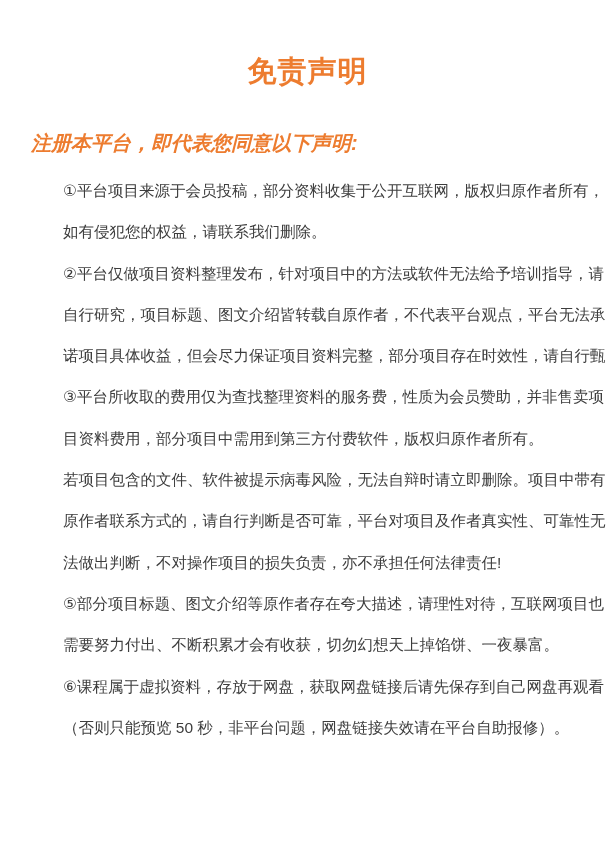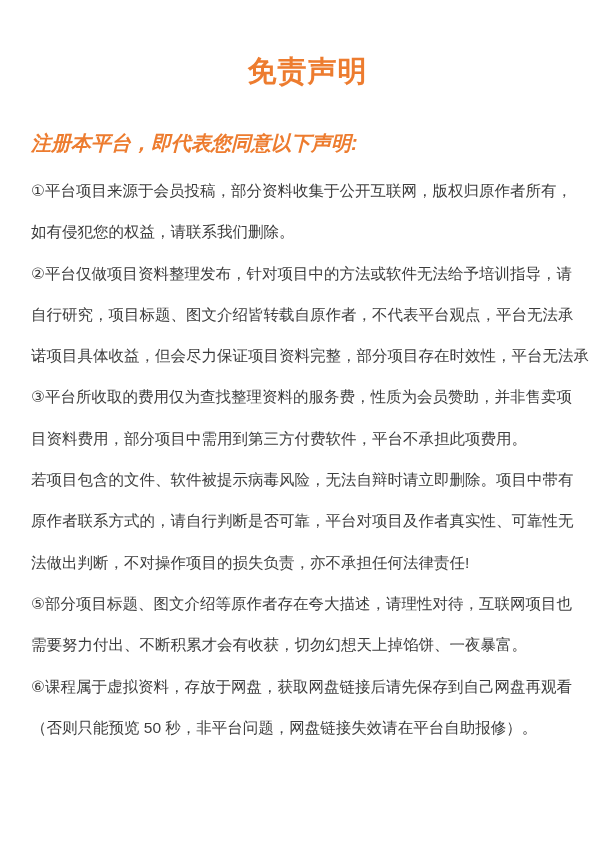--- a/index.html
+++ b/index.html
@@ -48,39 +48,40 @@
     left: 31px;
     width: 572px;
     font-size: 15.5px;
     color: var(--body-text);
     font-weight: 400;
   }
   .doc-line {
     line-height: 41.3px;
     height: 41.3px;
     white-space: nowrap;
+    margin-left: 32px;
   }
 </style>
 </head>
 <body>
 
 <div class="page">
 
   <h1 class="doc-title">免责声明</h1>
 
   <div class="intro-line">注册本平台，即代表您同意以下声明:</div>
 
   <div class="doc-body">
     <div class="doc-line">①平台项目来源于会员投稿，部分资料收集于公开互联网，版权归原作者所有，</div>
     <div class="doc-line">如有侵犯您的权益，请联系我们删除。</div>
     <div class="doc-line">②平台仅做项目资料整理发布，针对项目中的方法或软件无法给予培训指导，请</div>
     <div class="doc-line">自行研究，项目标题、图文介绍皆转载自原作者，不代表平台观点，平台无法承</div>
-    <div class="doc-line">诺项目具体收益，但会尽力保证项目资料完整，部分项目存在时效性，平台无法承</div>
+    <div class="doc-line">诺项目具体收益，但会尽力保证项目资料完整，部分项目存在时效性，请自行甄</div>
     <div class="doc-line">③平台所收取的费用仅为查找整理资料的服务费，性质为会员赞助，并非售卖项</div>
-    <div class="doc-line">目资料费用，部分项目中需用到第三方付费软件，平台不承担此项费用。</div>
+    <div class="doc-line">目资料费用，部分项目中需用到第三方付费软件，版权归原作者所有。</div>
     <div class="doc-line">若项目包含的文件、软件被提示病毒风险，无法自辩时请立即删除。项目中带有</div>
     <div class="doc-line">原作者联系方式的，请自行判断是否可靠，平台对项目及作者真实性、可靠性无</div>
     <div class="doc-line">法做出判断，不对操作项目的损失负责，亦不承担任何法律责任!</div>
     <div class="doc-line">⑤部分项目标题、图文介绍等原作者存在夸大描述，请理性对待，互联网项目也</div>
     <div class="doc-line">需要努力付出、不断积累才会有收获，切勿幻想天上掉馅饼、一夜暴富。</div>
     <div class="doc-line">⑥课程属于虚拟资料，存放于网盘，获取网盘链接后请先保存到自己网盘再观看</div>
     <div class="doc-line">（否则只能预览 50 秒，非平台问题，网盘链接失效请在平台自助报修）。</div>
   </div>
 
 </div>

